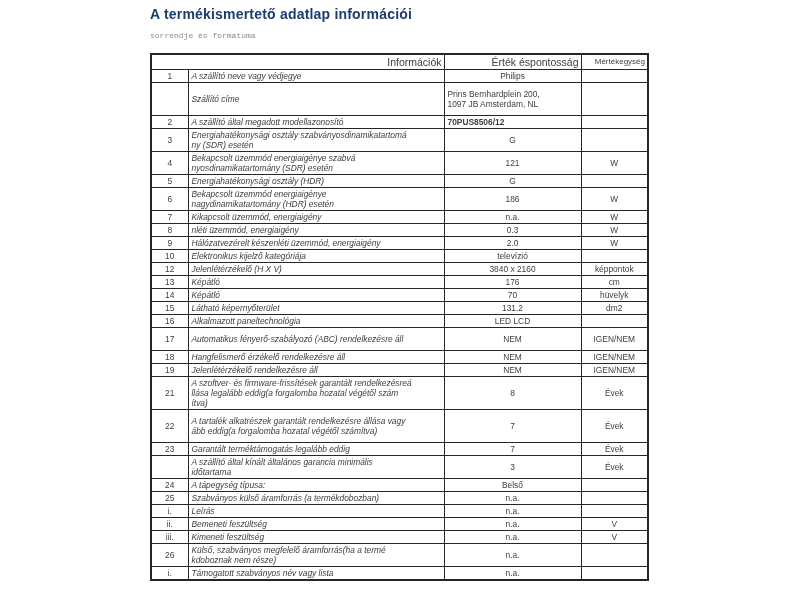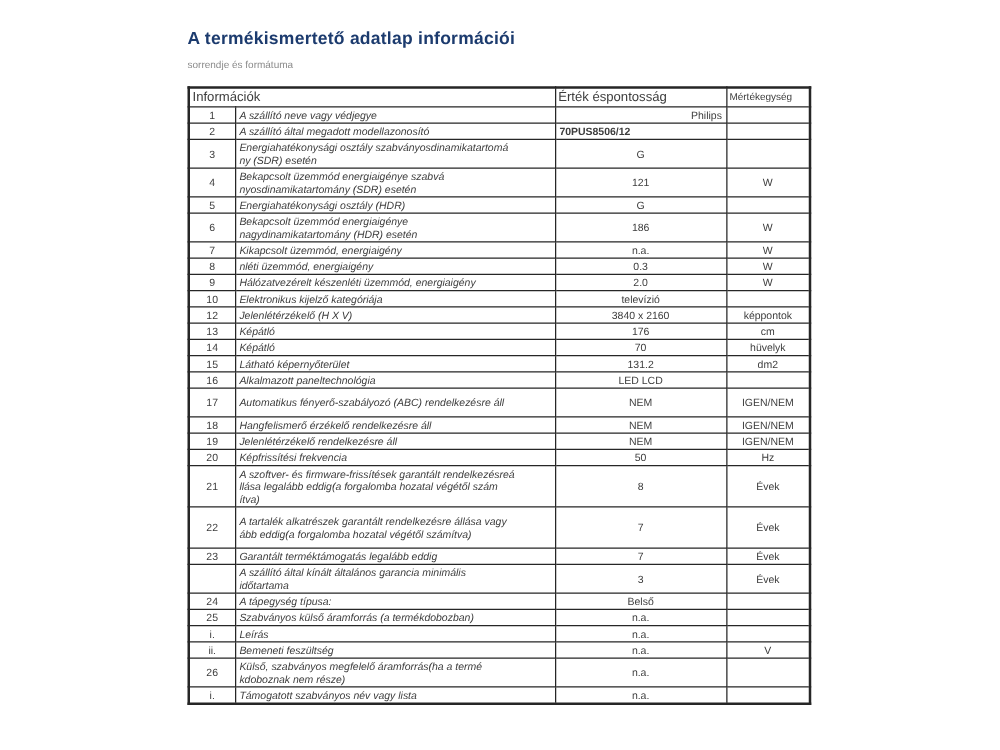--- a/index.html
+++ b/index.html
@@ -13,46 +13,47 @@
   }
   .page {
     box-sizing: border-box;
     width: 800px;
     padding: 4px 150px 0 150px;
   }
   .title {
     font-size: 14px;
     font-weight: bold;
     color: #1c3b6e;
-    margin: 18px 0 9px 0;
+    margin: 2px 0 9px 0;
     letter-spacing: 0.2px;
   }
   .subtitle {
     font-size: 8px;
     color: #8b8b8b;
     margin: 0 0 13px 0;
+    font-family: Liberation Mono, monospace;
   }
   table.datasheet {
     border-collapse: collapse;
     table-layout: fixed;
     width: 497px;
     color: #3d3d3d;
     border: 2px solid #262626;
   }
   .datasheet th, .datasheet td {
     border: 1px solid #262626;
     padding: 1px 3px;
     vertical-align: middle;
     overflow: hidden;
   }
   .datasheet thead th {
     font-weight: normal;
     font-size: 10.5px;
     line-height: 12px;
-    text-align: left;
+    text-align: right;
     color: #3d3d3d;
     padding: 1px 2px;
   }
   .datasheet thead th.unit-h {
     font-size: 8px;
   }
   .datasheet td {
     font-size: 8.4px;
     line-height: 10px;
   }
@@ -80,21 +81,28 @@
       <tr>
         <th colspan="2">Információk</th>
         <th>Érték éspontosság</th>
         <th class="unit-h">Mértékegység</th>
       </tr>
     </thead>
     <tbody id="rows">
         <tr>
           <td class="num">1</td>
           <td class="label">A szállító neve vagy védjegye</td>
-          <td class="value" style="text-align: right;">Philips</td>
+          <td class="value" style="text-align: center;">Philips</td>
+          <td class="unit"></td>
+        </tr>
+        <tr class="tall">
+          <td class="num"></td>
+          <td class="label">Szállító címe</td>
+          <td class="value" style="text-align: left;">Prins Bernhardplein 200,
+1097 JB Amsterdam, NL</td>
           <td class="unit"></td>
         </tr>
         <tr>
           <td class="num">2</td>
           <td class="label">A szállító által megadott modellazonosító</td>
           <td class="value" style="text-align: left; font-weight: bold;">70PUS8506/12</td>
           <td class="unit"></td>
         </tr>
         <tr>
           <td class="num">3</td>
@@ -189,26 +197,20 @@
           <td class="value">NEM</td>
           <td class="unit">IGEN/NEM</td>
         </tr>
         <tr>
           <td class="num">19</td>
           <td class="label">Jelenlétérzékelő rendelkezésre áll</td>
           <td class="value">NEM</td>
           <td class="unit">IGEN/NEM</td>
         </tr>
         <tr>
-          <td class="num">20</td>
-          <td class="label">Képfrissítési frekvencia</td>
-          <td class="value">50</td>
-          <td class="unit">Hz</td>
-        </tr>
-        <tr>
           <td class="num">21</td>
           <td class="label">A szoftver- és firmware-frissítések garantált rendelkezésreá
 llása legalább eddig(a forgalomba hozatal végétől szám
 ítva)</td>
           <td class="value">8</td>
           <td class="unit">Évek</td>
         </tr>
         <tr class="tall">
           <td class="num">22</td>
           <td class="label">A tartalék alkatrészek garantált rendelkezésre állása vagy
@@ -247,20 +249,26 @@
           <td class="value">n.a.</td>
           <td class="unit"></td>
         </tr>
         <tr>
           <td class="num">ii.</td>
           <td class="label">Bemeneti feszültség</td>
           <td class="value">n.a.</td>
           <td class="unit">V</td>
         </tr>
         <tr>
+          <td class="num">iii.</td>
+          <td class="label">Kimeneti feszültség</td>
+          <td class="value">n.a.</td>
+          <td class="unit">V</td>
+        </tr>
+        <tr>
           <td class="num">26</td>
           <td class="label">Külső, szabványos megfelelő áramforrás(ha a termé
 kdoboznak nem része)</td>
           <td class="value">n.a.</td>
           <td class="unit"></td>
         </tr>
         <tr>
           <td class="num">i.</td>
           <td class="label">Támogatott szabványos név vagy lista</td>
           <td class="value">n.a.</td>

